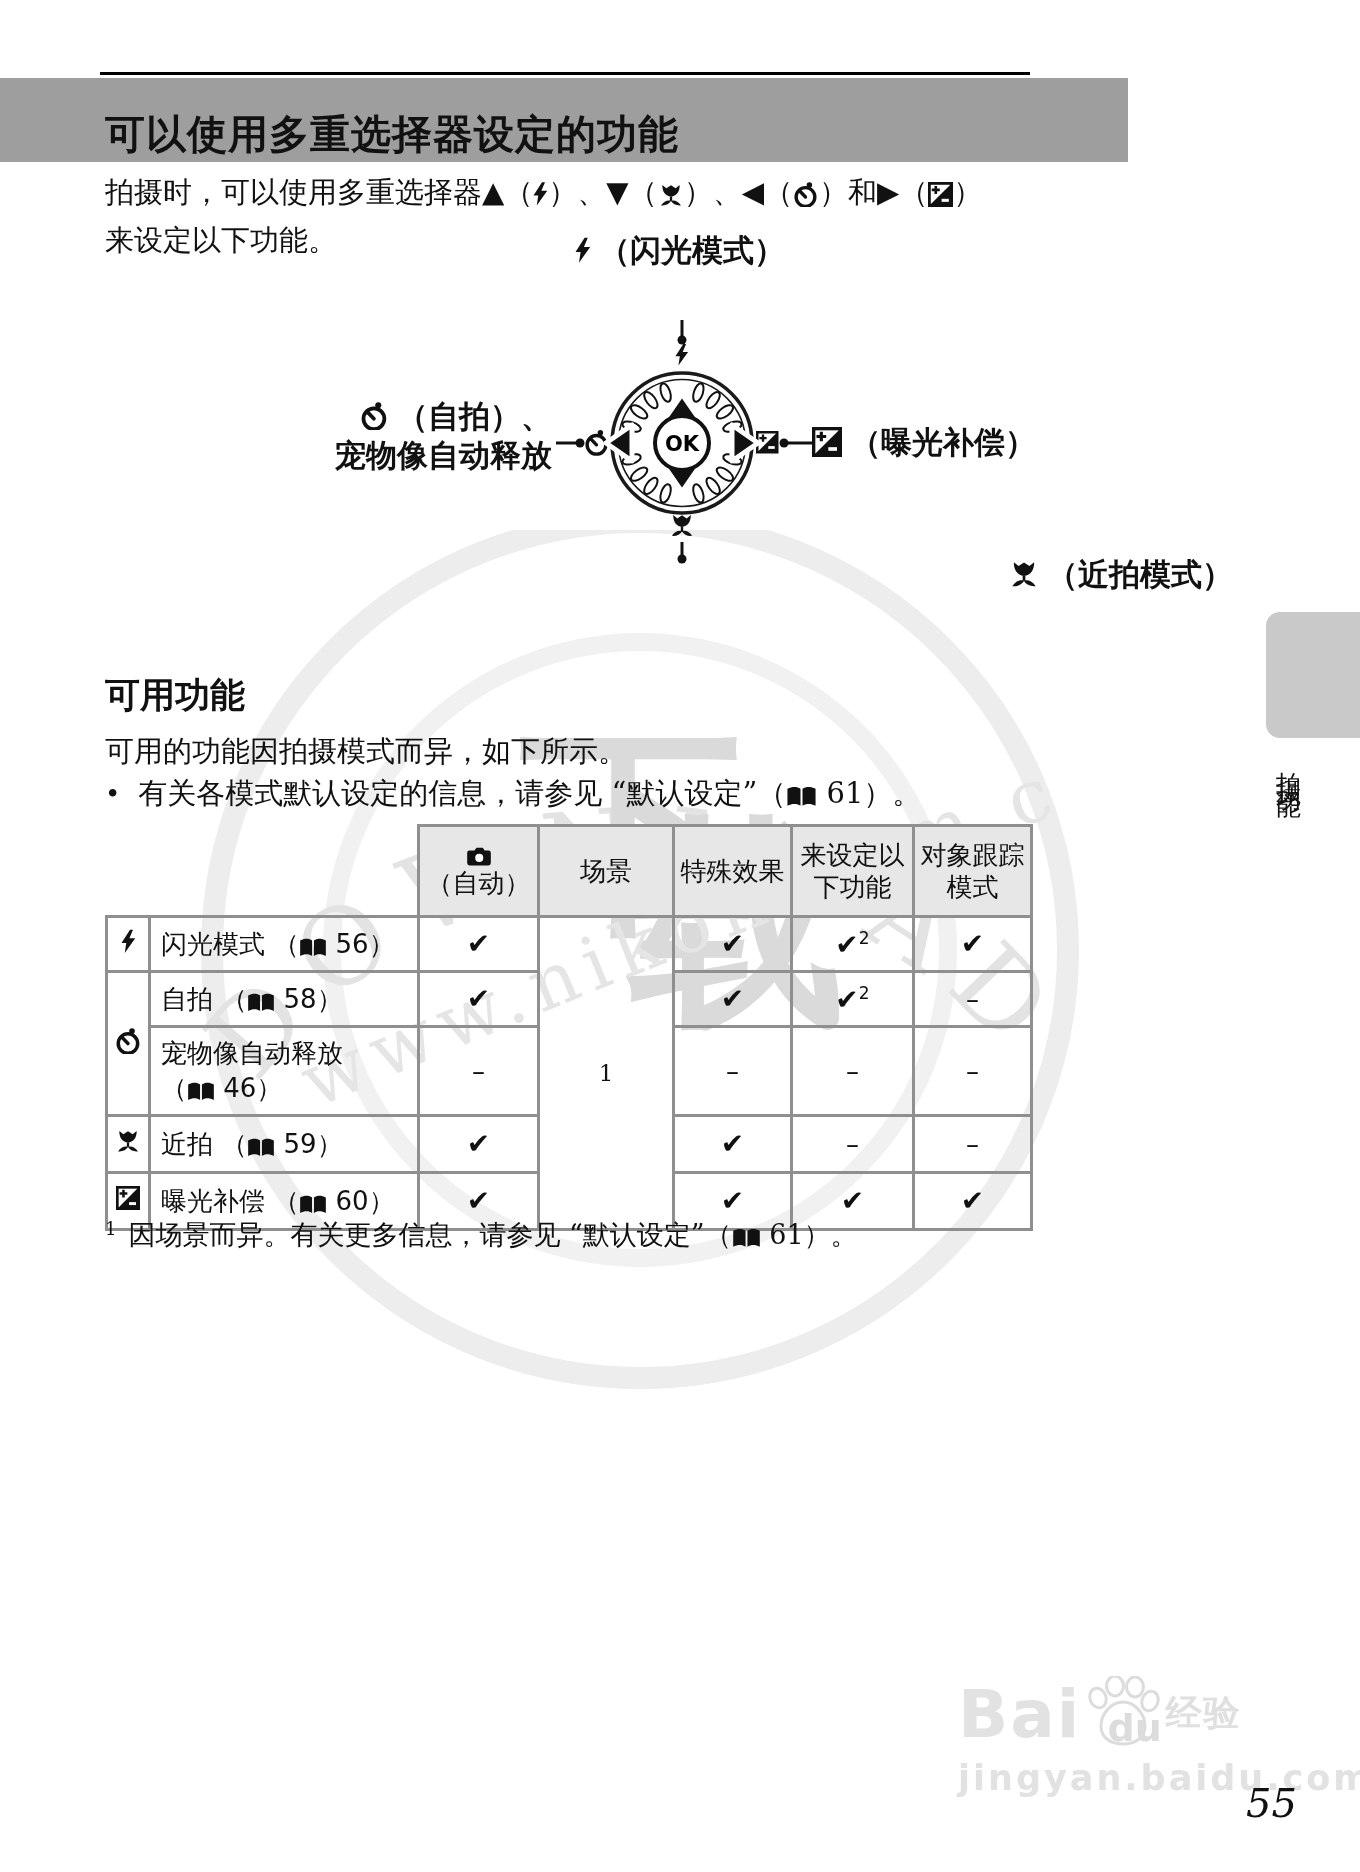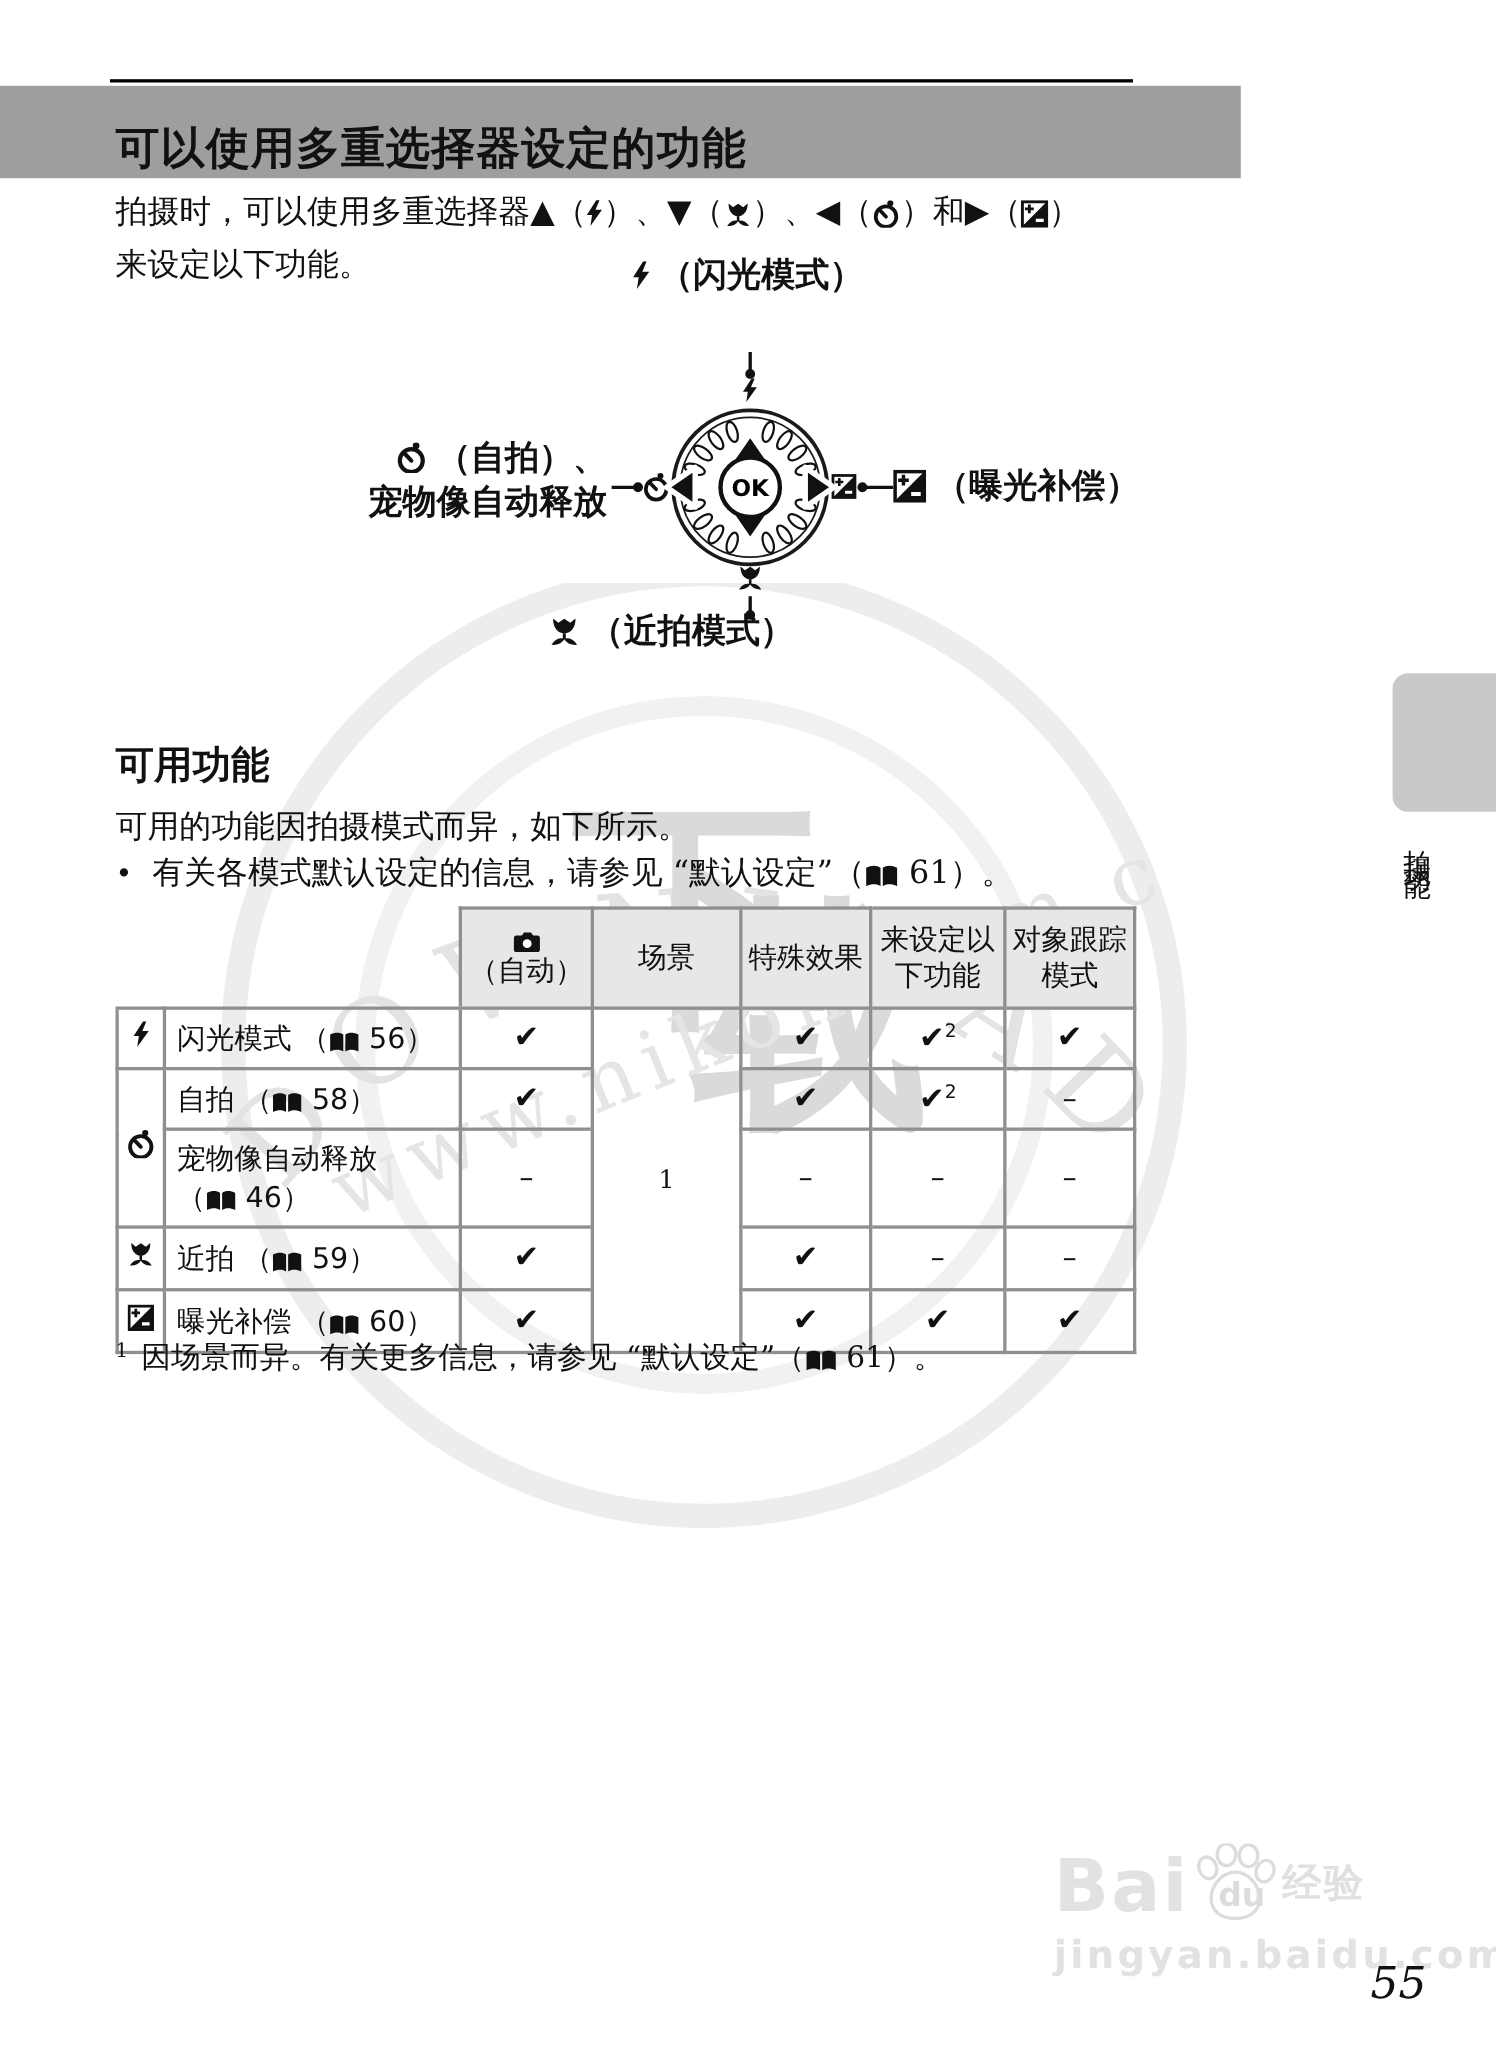--- a/index.html
+++ b/index.html
@@ -8,38 +8,38 @@
   .sans{font-family:"DejaVu Sans","Liberation Sans",sans-serif;}
   .abs{position:absolute;}
 
   
   #wm{position:absolute;left:120px;top:530px;z-index:0;}
   #baidu-wm{position:absolute;left:958px;top:1682px;z-index:0;color:#e4e4e4;
             font-family:"DejaVu Sans","Liberation Sans",sans-serif;font-weight:bold;}
   .bd-row{display:flex;align-items:flex-start;}
   .bd-bai{font-size:66px;line-height:66px;letter-spacing:2px;color:#e2e2e2;}
   .bd-paw{position:relative;width:80px;height:72px;margin:-6px 2px 0 2px;}
-  .bd-du{position:absolute;left:24px;top:30px;font-size:30px;color:#dcdcdc;}
+  .bd-du{position:absolute;left:24px;top:30px;font-size:38px;color:#dcdcdc;}
   .bd-jy{font-size:36px;line-height:62px;color:#e0e0e0;letter-spacing:2px;}
   .bd-url{font-size:35px;color:#e2e2e2;letter-spacing:3px;margin-top:10px;}
 
   
   .z1{z-index:1;}
 
   #top-rule{left:100px;top:72px;width:930px;height:3px;background:#000;}
   #title-bar{left:0;top:78px;width:1128px;height:84px;background:#9e9e9e;display:flex;align-items:flex-end;}
   #title-bar .t{margin-left:105px;font-size:40px;font-weight:bold;letter-spacing:1px;}
 
   #intro{left:105px;top:168px;width:980px;font-size:29px;line-height:48px;}
   .inline-ic{display:inline-block;vertical-align:-5px;}
 
   
   .dlabel{font-family:"DejaVu Sans","Liberation Sans",sans-serif;font-weight:700;font-size:31px;line-height:36px;}
   #lbl-flash{left:0;top:232px;width:1360px;text-align:center;}
-  #lbl-macro{left:0;top:556px;width:1220px;text-align:center;}
+  #lbl-macro{left:13px;top:556px;width:1220px;text-align:right;}
   #lbl-timer{left:240px;top:398px;width:312px;text-align:right;}
   #lbl-exp{left:812px;top:424px;}
   .lbl-inner{display:inline-flex;align-items:center;gap:8px;}
 
   #sec-head{left:105px;top:672px;font-size:35px;font-weight:bold;}
   #sec-desc{left:105px;top:732px;font-size:29px;}
   #sec-bullet{left:105px;top:774px;font-size:29px;display:flex;align-items:baseline;}
   #sec-bullet .dot{margin-right:18px;font-size:26px;}
 
   

